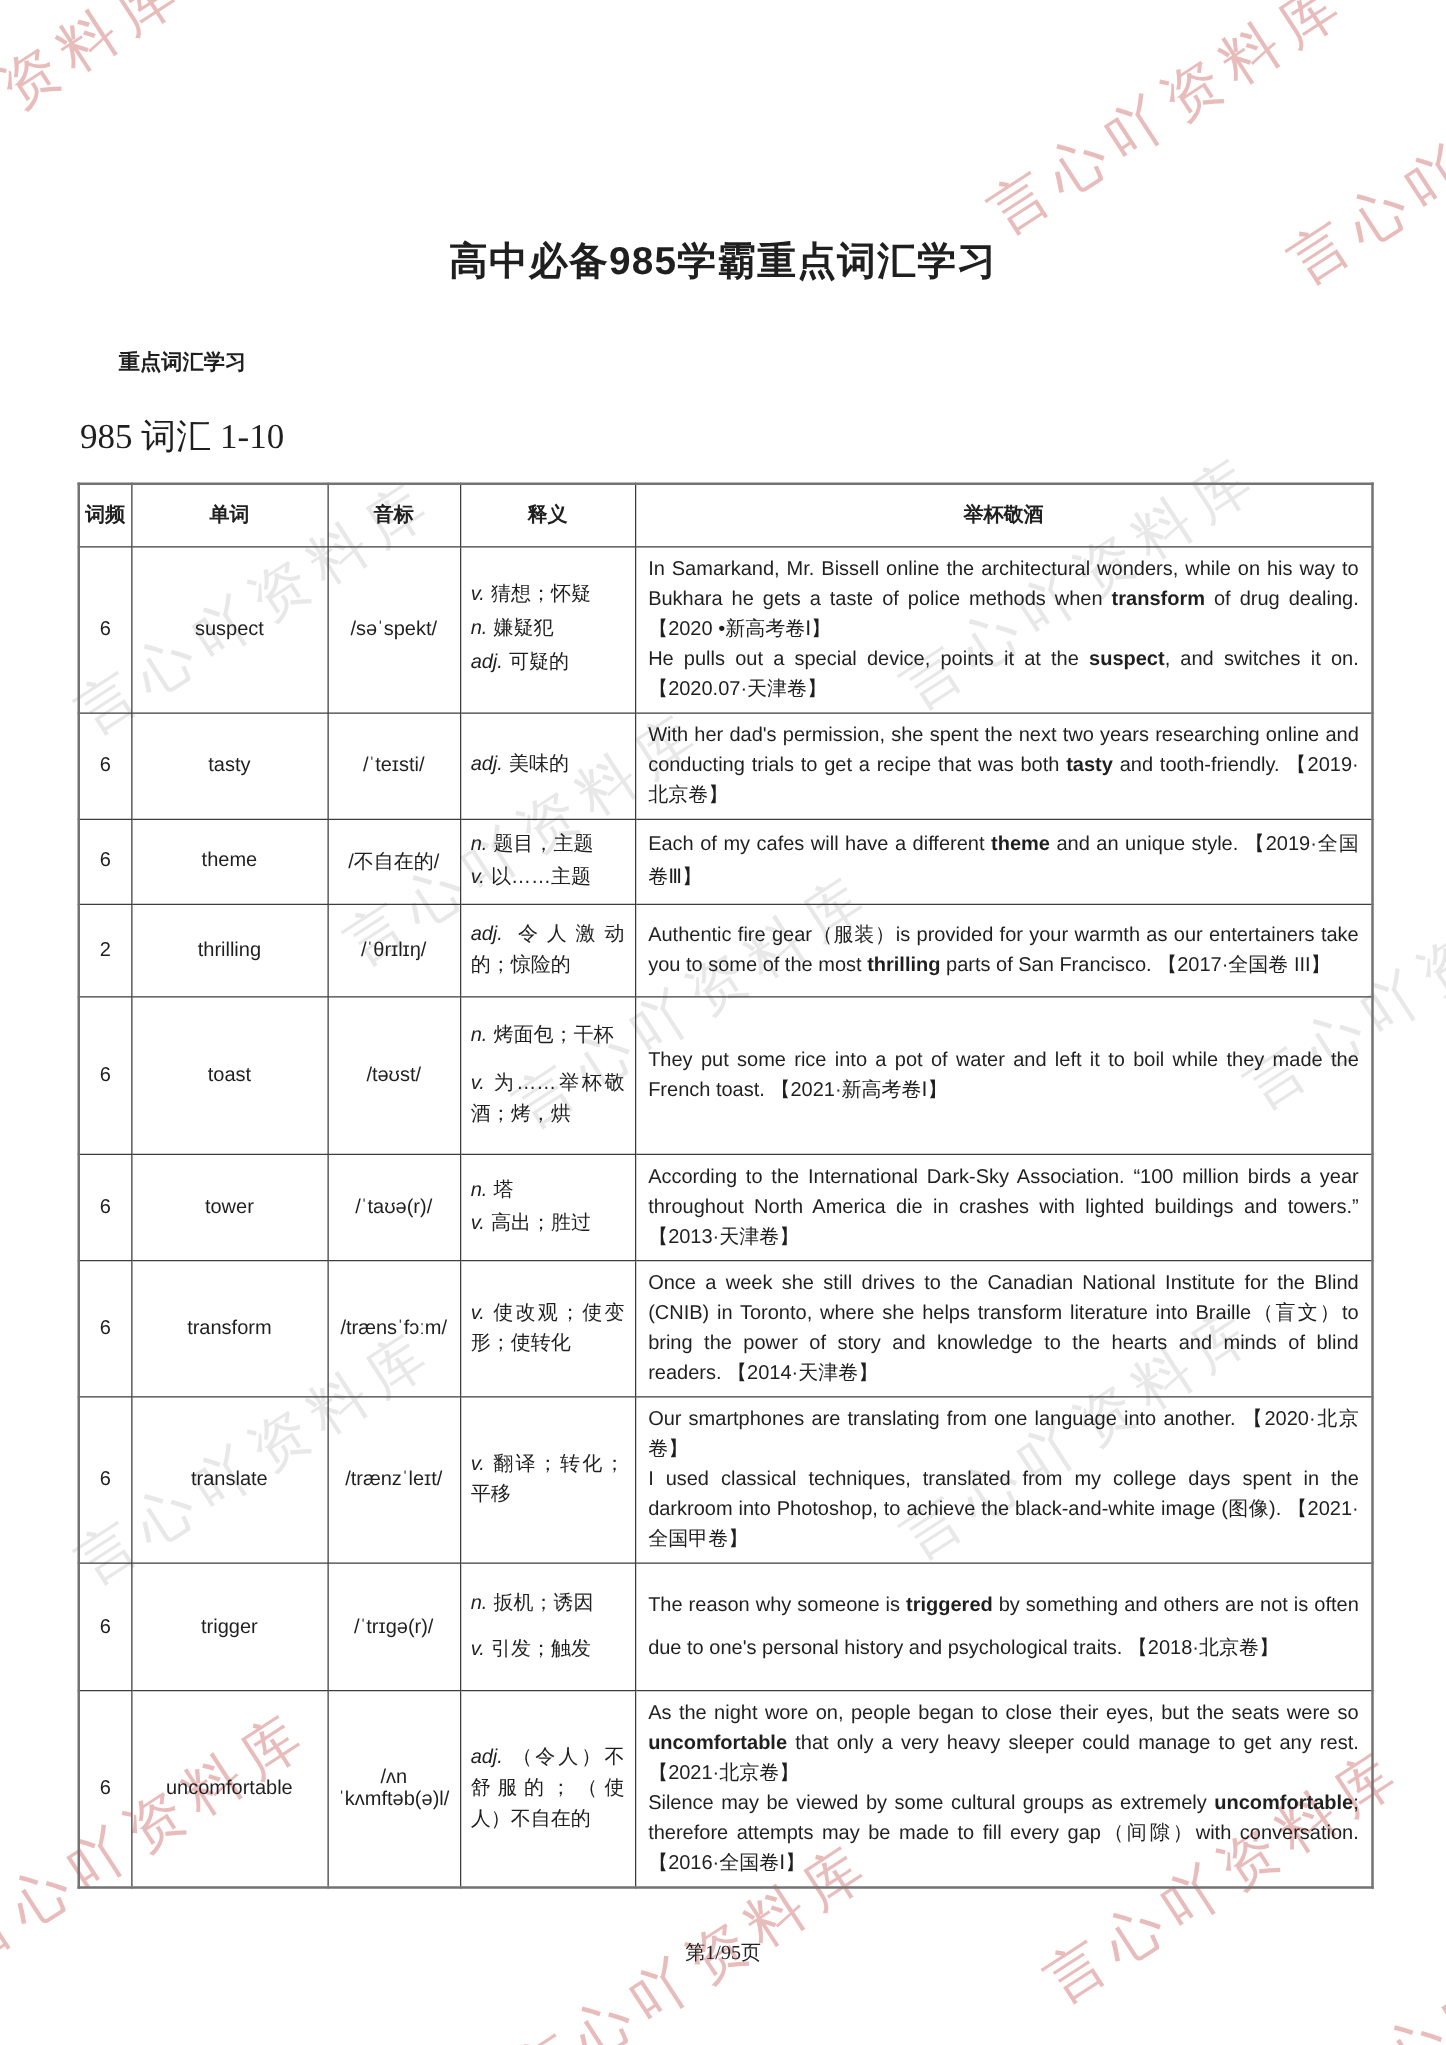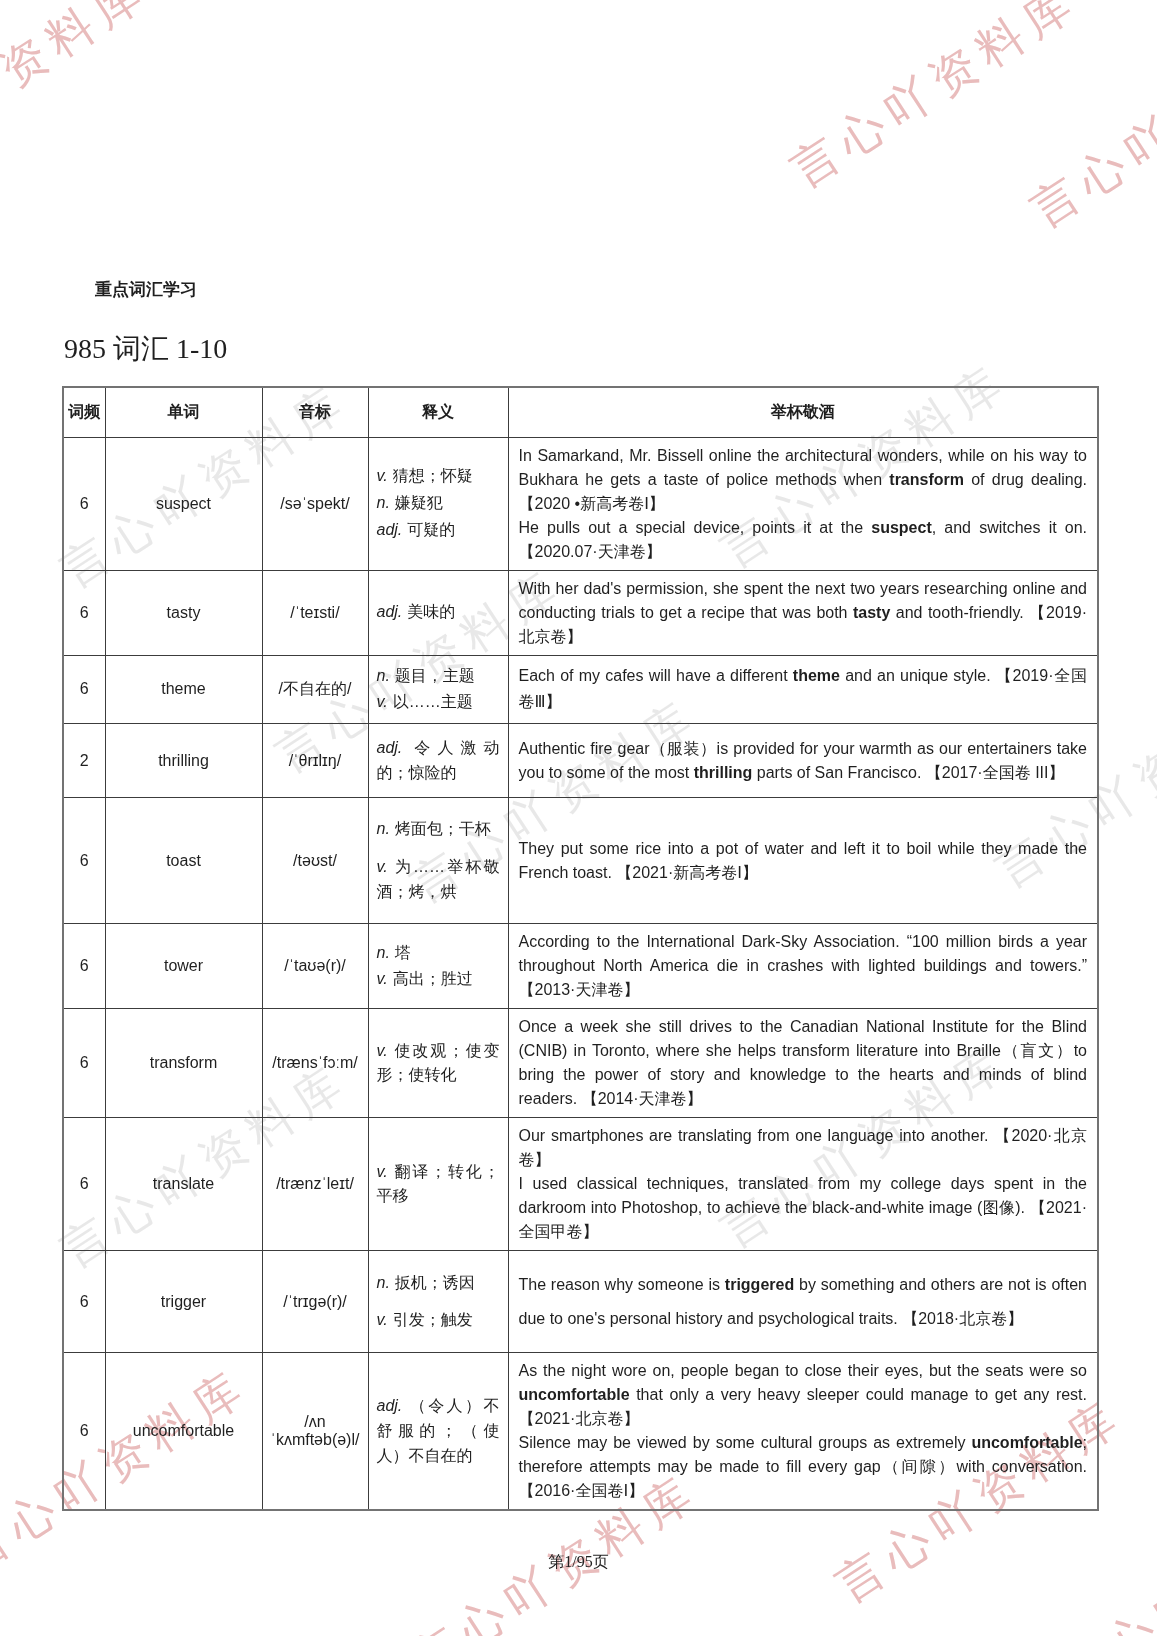--- a/index.html
+++ b/index.html
@@ -99,20 +99,21 @@
       <span class="wm" style="left: 390px; top: 770px; color: rgb(227, 227, 227); opacity: 0.8;">言心吖资料库</span>
       <span class="wm" style="left: 975px; top: 755px; color: rgb(227, 227, 227); opacity: 0.8;">言心吖资料库</span>
       <span class="wm" style="left: 40px; top: 1135px; color: rgb(227, 227, 227); opacity: 0.8;">言心吖资料库</span>
       <span class="wm" style="left: 700px; top: 1115px; color: rgb(227, 227, 227); opacity: 0.8;">言心吖资料库</span>
       <span class="wm" style="left: -60px; top: 1440px; color: rgb(226, 166, 166); opacity: 0.75;">言心吖资料库</span>
       <span class="wm" style="left: 390px; top: 1545px; color: rgb(226, 166, 166); opacity: 0.75;">言心吖资料库</span>
       <span class="wm" style="left: 815px; top: 1470px; color: rgb(226, 166, 166); opacity: 0.75;">言心吖资料库</span>
       <span class="wm" style="left: 1040px; top: 1560px; color: rgb(226, 166, 166); opacity: 0.75;">言心吖资料库</span>
     </div>
 
+  <div class="title">高中必备985学霸重点词汇学习</div>
 
   <div class="subtitle">重点词汇学习</div>
 
   <div class="section-heading">985 词汇  1-10</div>
 
   <div class="vocab-table-wrap">
     <table class="vocab">
       <colgroup>
         <col class="c-freq">
           <col class="c-word">

